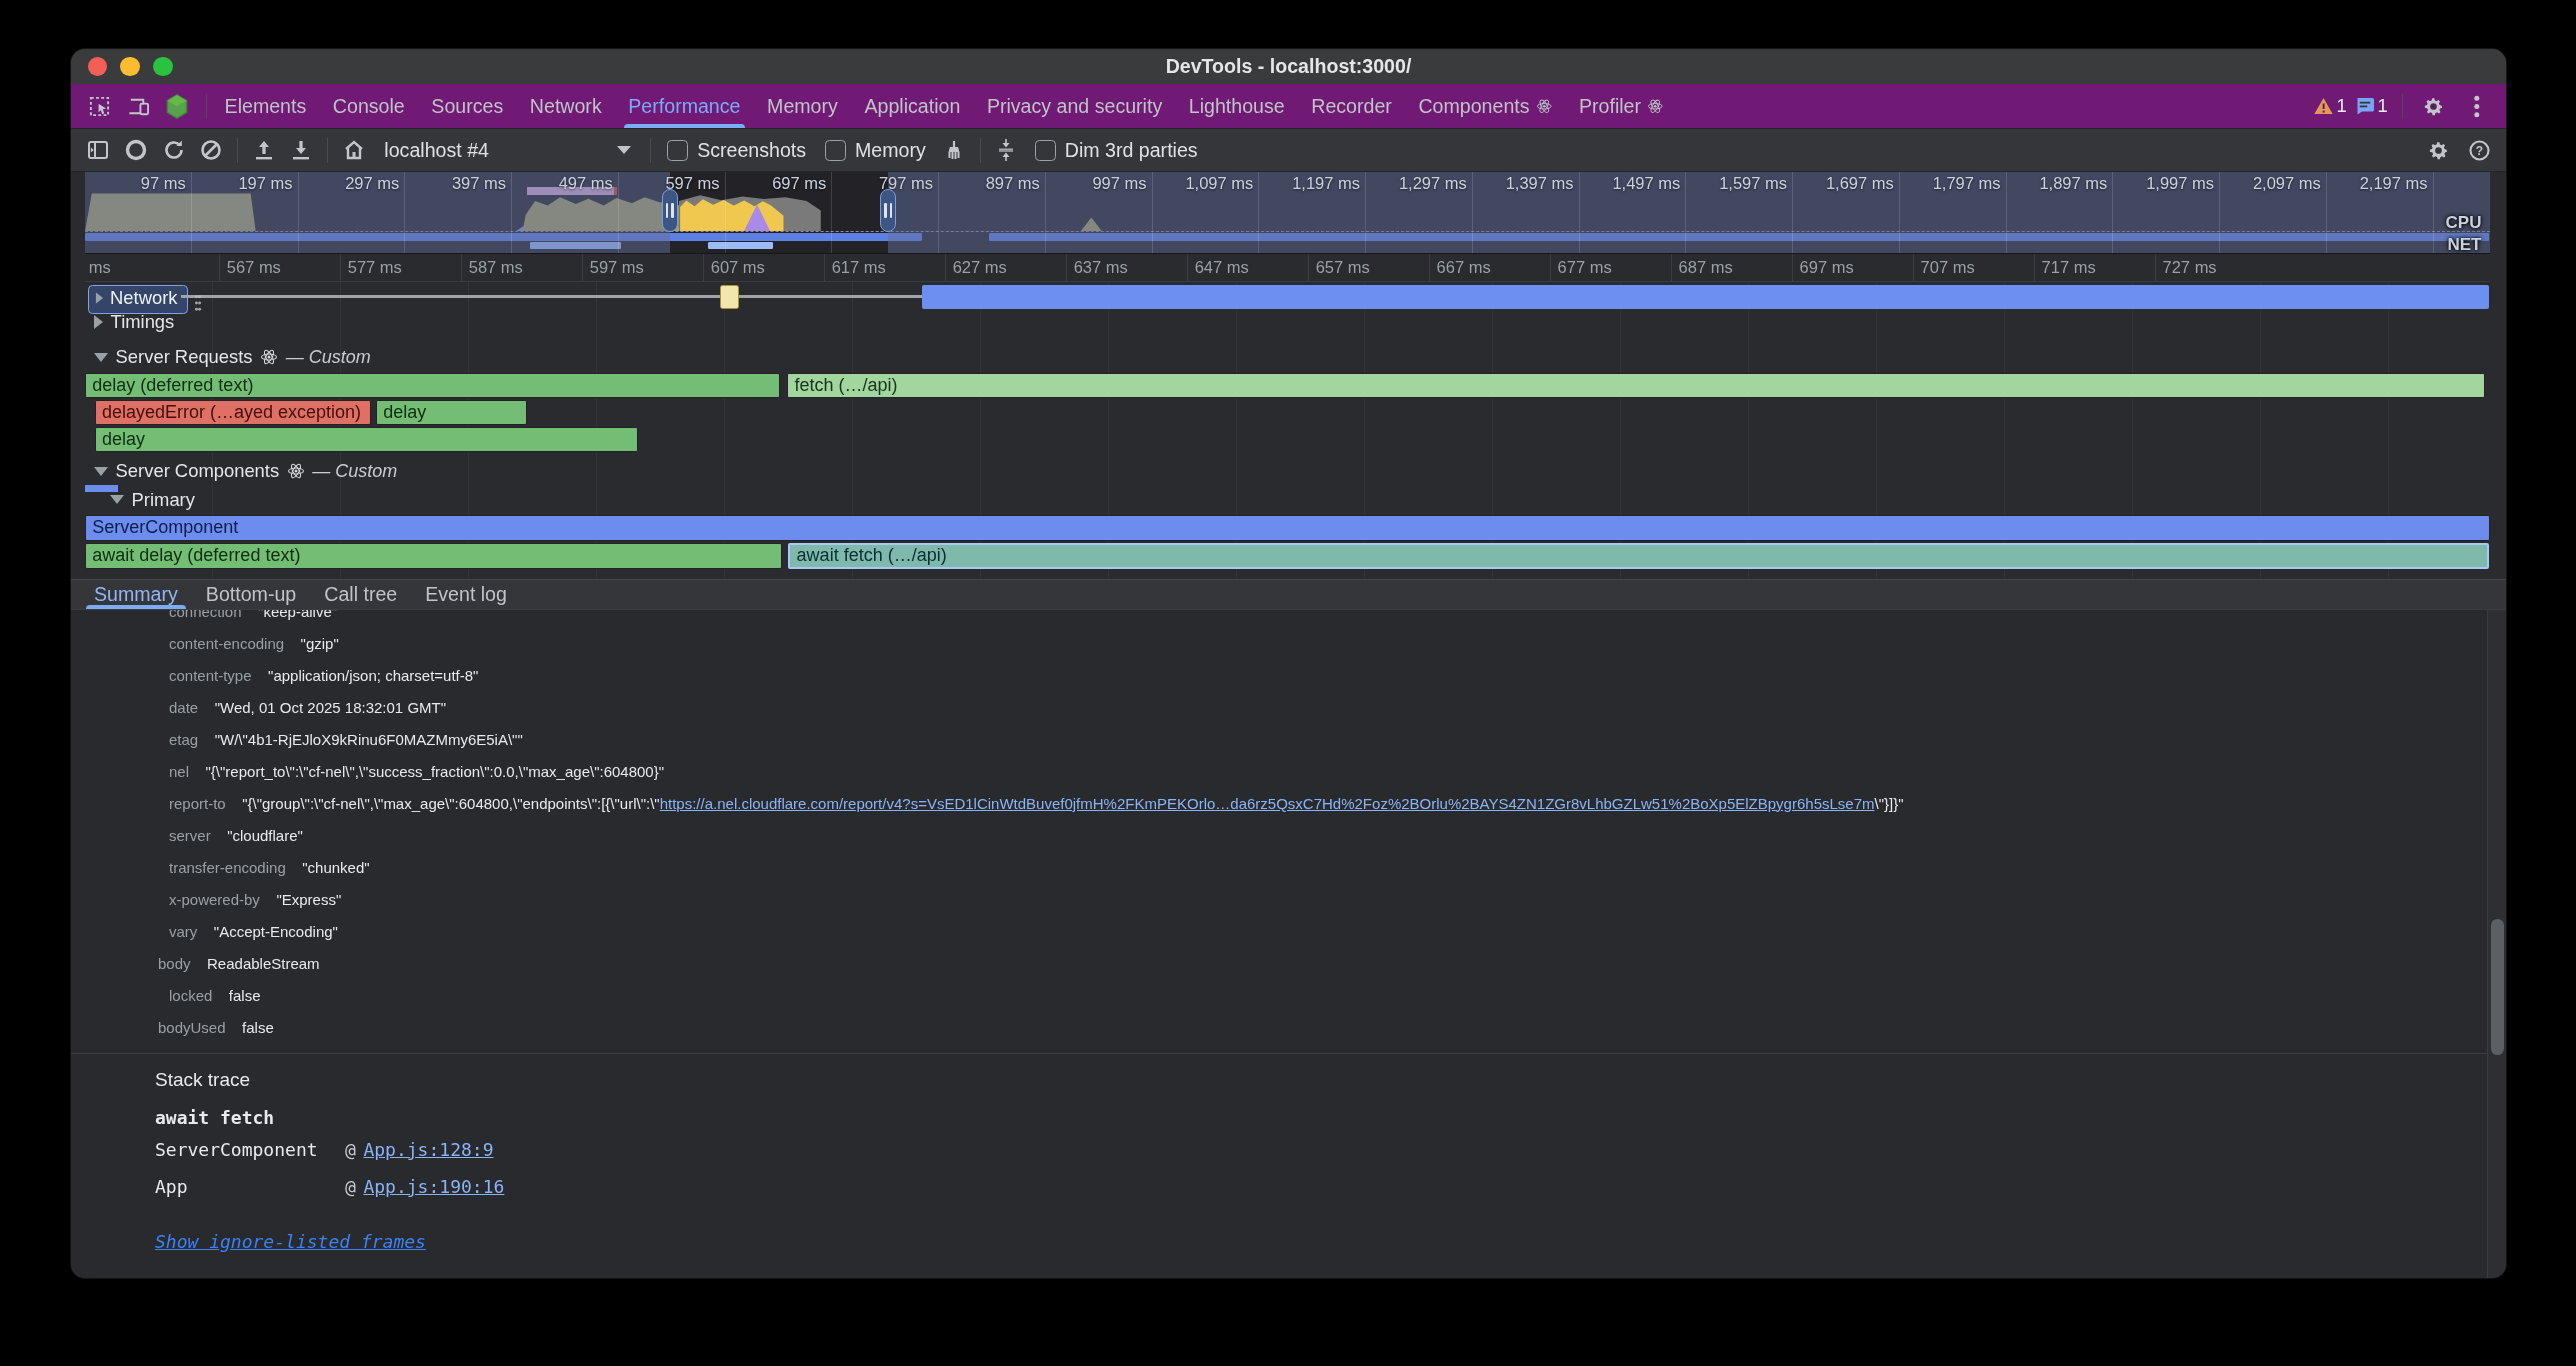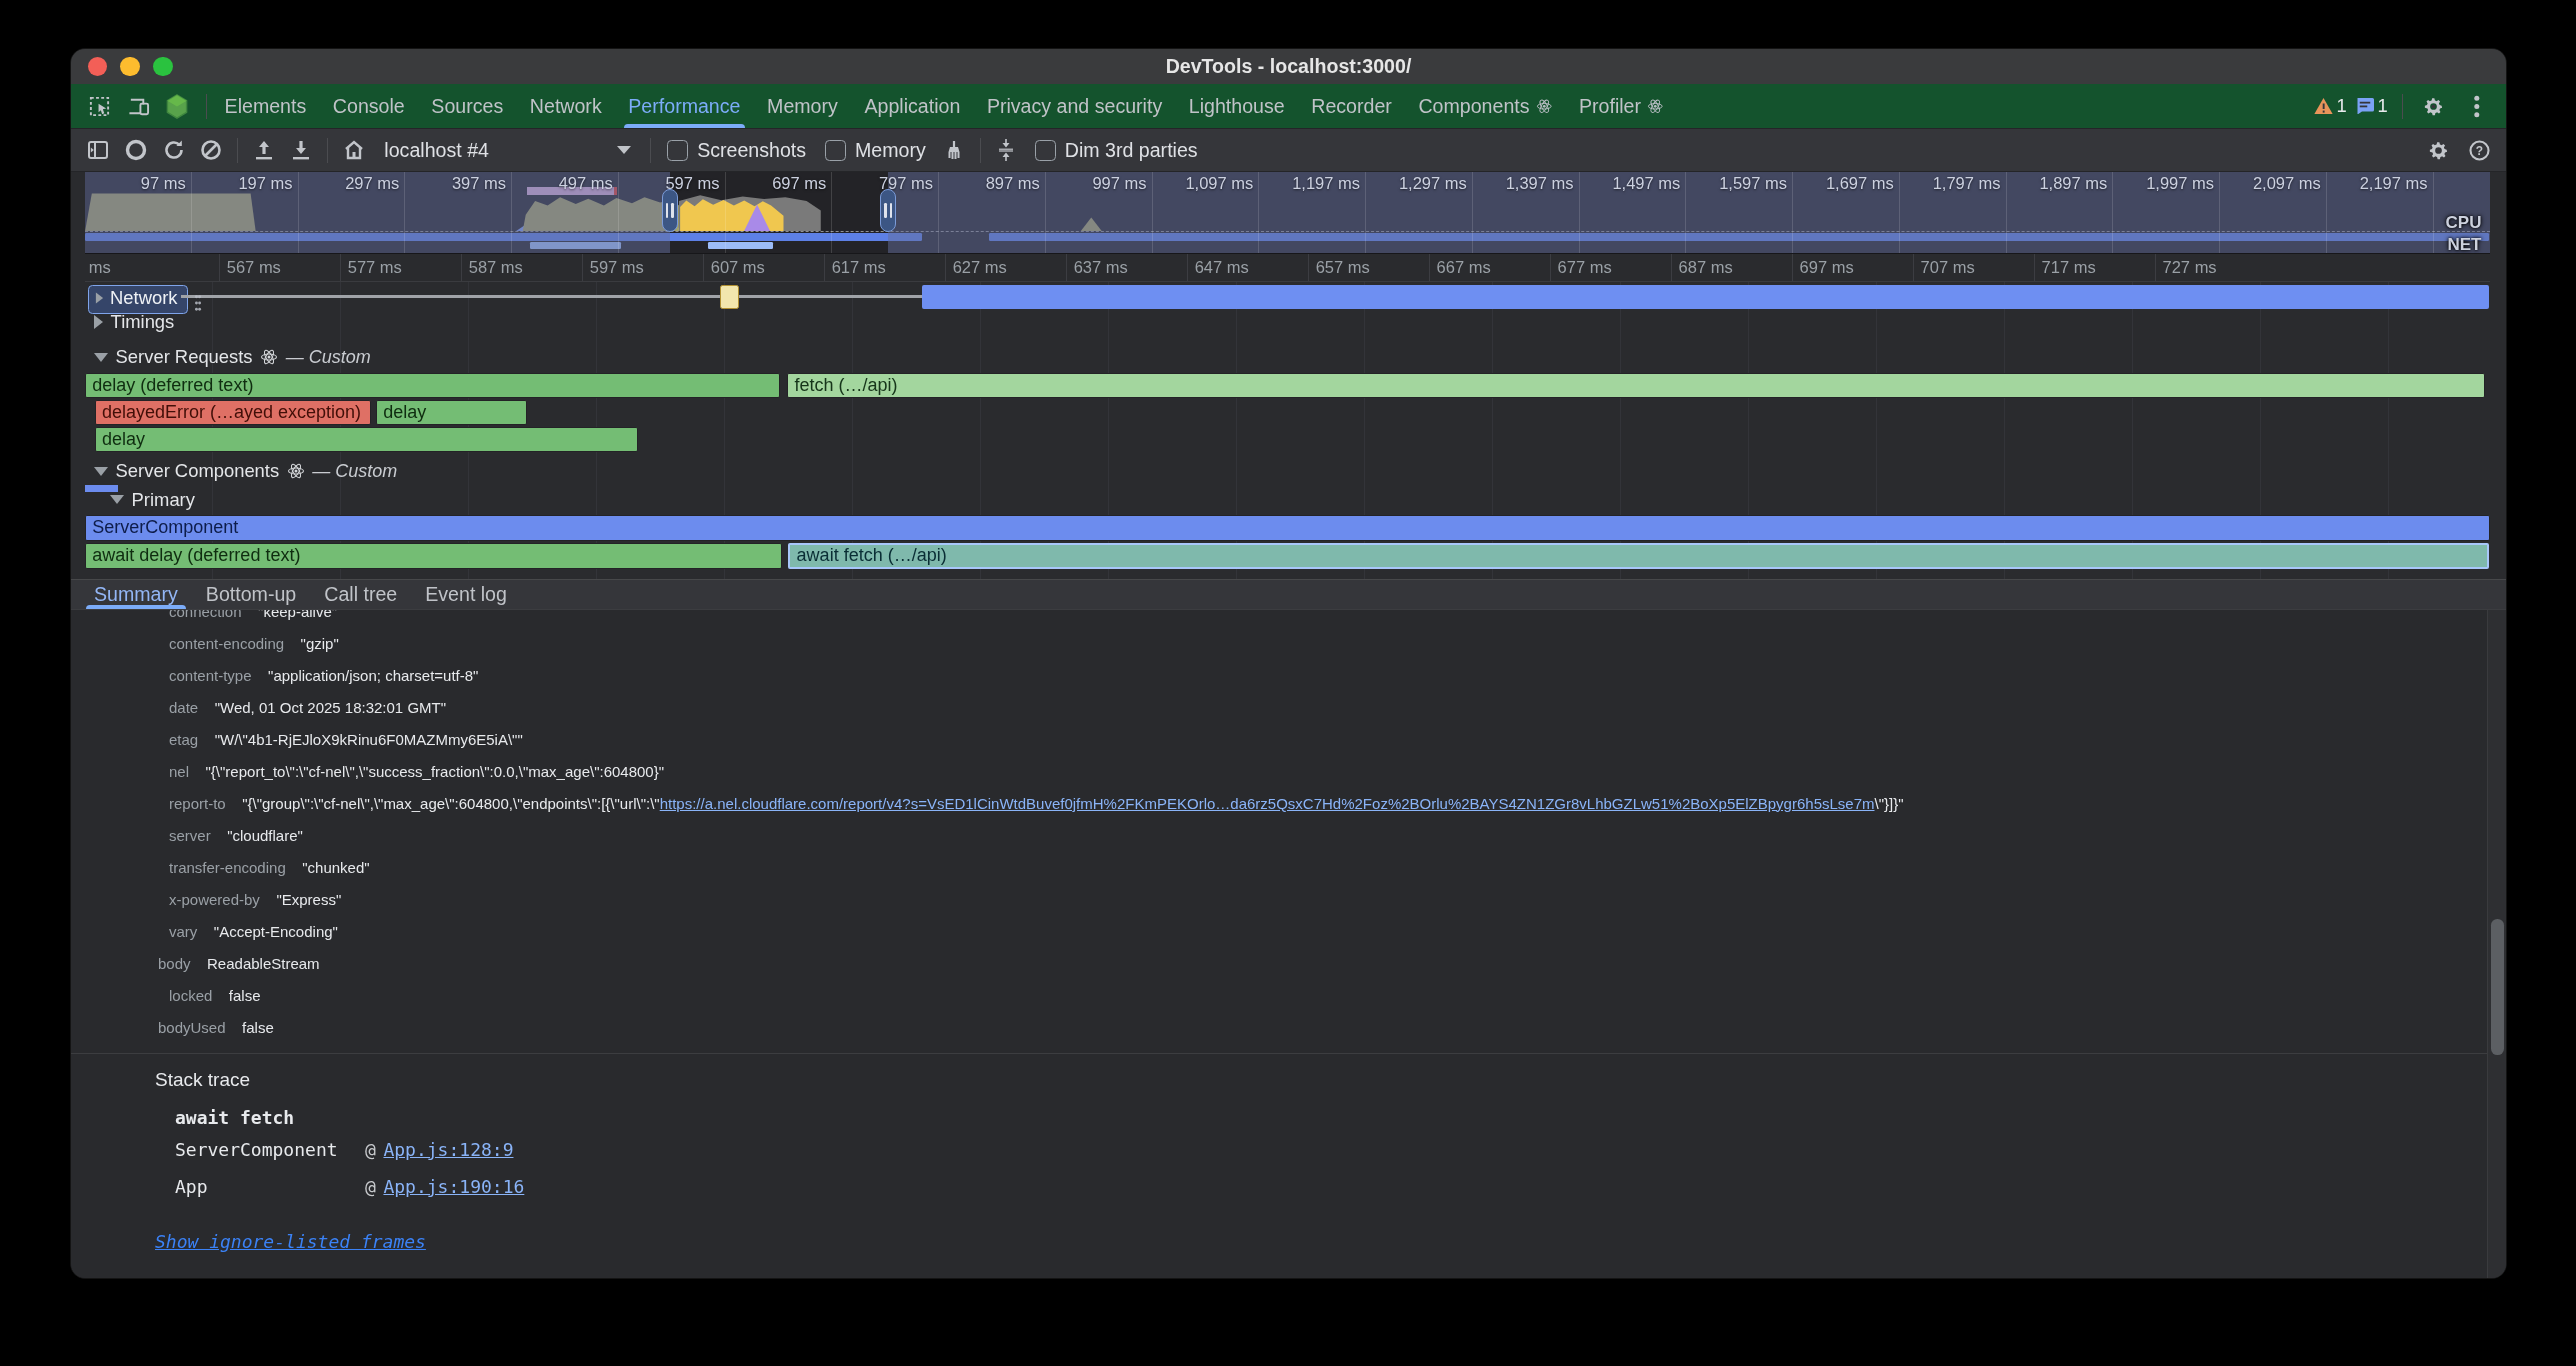--- a/index.html
+++ b/index.html
@@ -4,21 +4,21 @@
 <style>
   html,body{margin:0;padding:0;background:#000;width:2576px;height:1367px;font-family:"Liberation Sans",sans-serif;-webkit-font-smoothing:antialiased;}
   .window{position:absolute;left:70px;top:48px;width:2435px;height:1229px;background:#2a2b2e;border-radius:15px;overflow:hidden;border:0.6px solid #141414;display:flex;flex-direction:column;}
   
   .titlebar{height:35px;background:#3a3b3d;display:flex;align-items:center;position:relative;flex:none;}
   .lights{display:flex;gap:13.3px;margin-left:16.5px;}
   .light{width:19.6px;height:19.6px;border-radius:50%;}
   .light.r{background:#f35f57;} .light.y{background:#fdbc2e;} .light.g{background:#2ac23f;}
   .win-title{position:absolute;left:0;right:0;text-align:center;color:#e6e6e6;font-size:19.6px;font-weight:700;}
   
-  .tabbar{height:44px;background:#14532d;display:flex;align-items:stretch;border-bottom:0.6px solid #242528;flex:none;}
+  .tabbar{height:44px;background:#701a75;display:flex;align-items:stretch;border-bottom:0.6px solid #242528;flex:none;}
   .tb-icons{display:flex;align-items:center;gap:5px;padding:0 6.3px 0 11.4px;}
   .iconbtn{width:34px;height:34px;display:flex;align-items:center;justify-content:center;border-radius:5px;color:#c2c5ca;flex:none;}
   .vdiv{width:0.6px;height:25px;background:#4b4c50;margin:auto 5px;flex:none;}
   .tabs{display:flex;align-items:stretch;}
   .tab{display:flex;align-items:center;gap:6.3px;padding:0 13.3px;color:#c0c3c8;font-size:19.6px;position:relative;white-space:nowrap;cursor:default;}
   .tab.active{color:#7cacf8;}
   .tab.active::after{content:"";position:absolute;left:9px;right:9px;bottom:0;height:4.4px;border-radius:3.8px 3.8px 0 0;background:#7cacf8;}
   .tb-right{margin-left:auto;display:flex;align-items:center;gap:9px;padding-right:12.7px;}
   .badge{display:flex;align-items:center;gap:3.8px;color:#e8eaed;font-size:18.4px;}
   
@@ -86,21 +86,21 @@
   .sum-clip{overflow:hidden;}
   .hlist{margin-top:-15px;}
   .hrow{height:32px;display:flex;align-items:center;padding-left:98px;font-size:15px;white-space:nowrap;}
   .hrow.outdent{padding-left:87px;}
   .hkey{color:#9aa0a6;margin-right:16.5px;}
   .hval{color:#e8eaed;}
   .hval a{color:#8ab4f8;text-decoration:underline;cursor:pointer;}
   .stack{margin:10px 0 0 0;border-top:0.6px solid #3c3d40;padding:9px 0 0 84px;}
   .stack-title{font-size:19px;color:#e8eaed;height:33px;display:flex;align-items:center;}
   .frame{height:32px;display:flex;align-items:center;font-family:"DejaVu Sans Mono",monospace;font-size:18px;color:#e8eaed;}
-  .frame .fn{width:190px;flex:none;margin-left:20px;}
+  .frame .fn{width:190px;flex:none;}
   .frame.bold .fn{font-weight:700;width:auto;}
   .frame .at{color:#c8cacd;margin-right:7.6px;}
   .frame a{color:#8ab4f8;text-decoration:underline;cursor:pointer;}
   .show-link{margin-top:23px;height:32px;display:flex;align-items:center;font-family:"DejaVu Sans Mono",monospace;font-size:18px;font-style:italic;color:#3b82f6;text-decoration:underline;cursor:pointer;}
   .grp{margin-top:5px;}
   .scrollbar{position:absolute;right:0;top:0;bottom:0;width:18px;border-left:0.6px solid #3a3b3e;background:#2e2f32;}
   .thumb{position:absolute;right:2.5px;top:309px;width:12.7px;height:136px;border-radius:6.3px;background:#5c5f63;}
   svg{display:block;}
 </style>
 </head>

